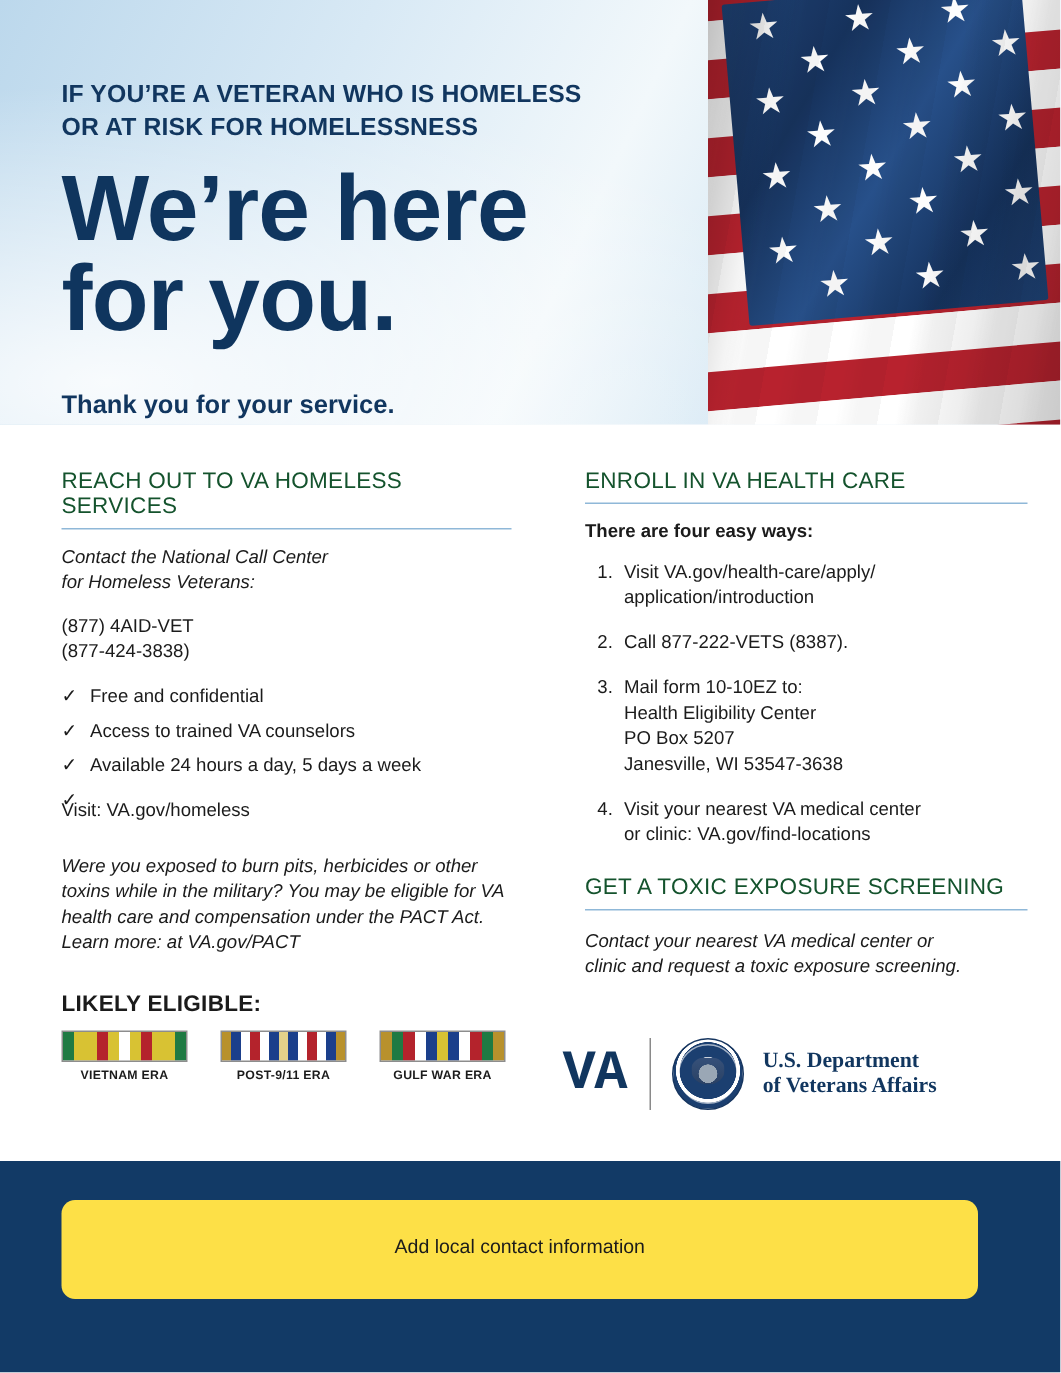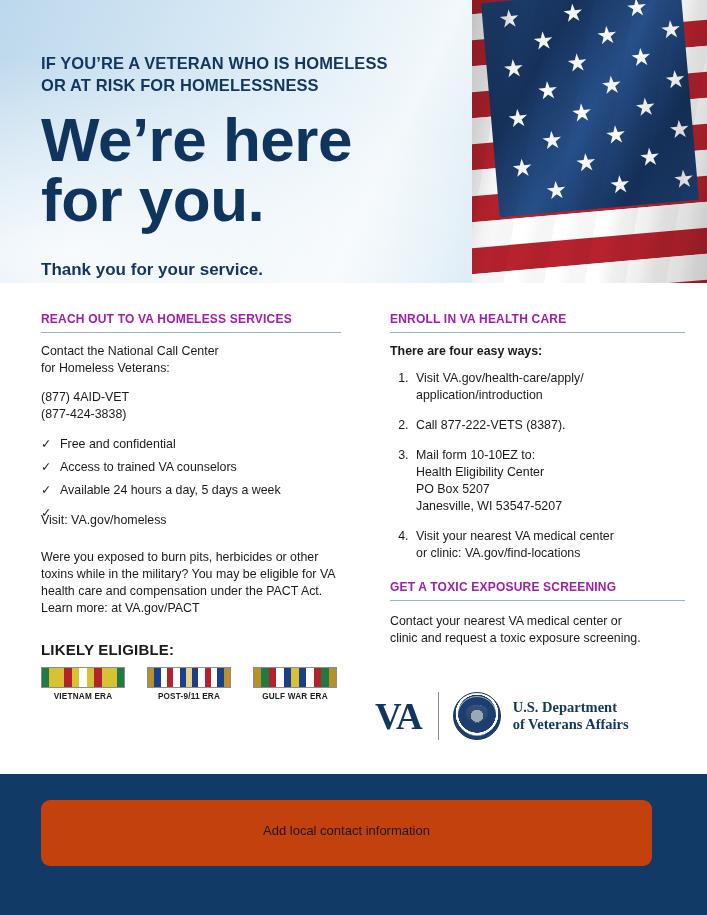--- a/index.html
+++ b/index.html
@@ -145,33 +145,33 @@
     height: 462px;
   }
   .col {
     position: absolute;
     top: 0;
   }
   .col-left  { left: 41px;  width: 300px; }
   .col-right { left: 390px; width: 295px; }
 
   .sec-title {
-    color: #a21caf;
-    font-weight: bold;
-    font-size: 12px;
+    color: #14532d;
+    font-weight: normal;
+    font-size: 15px;
     letter-spacing: 0.2px;
     text-transform: uppercase;
     padding-bottom: 6px;
     border-bottom: 1.5px solid #8fb8d8;
     margin: 0 0 10px 0;
   }
 
   p, li { font-size: 12.4px; line-height: 17px; margin: 0; }
 
-  .para { margin: 0 0 12px 0; font-size: 12.4px; line-height: 17px; }
+  .para { margin: 0 0 12px 0; font-size: 12.4px; line-height: 17px; font-style: italic; }
   .phones { font-size: 12.4px; line-height: 17px; margin: 0 0 13px 0; }
 
   ul.checks { list-style: none; margin: 0 0 14px 0; padding: 0; }
   ul.checks li {
     position: relative;
     padding-left: 19px;
     margin-bottom: 7px;
     line-height: 16px;
   }
   ul.checks li .chk {
@@ -222,21 +222,21 @@
   
   .va-block {
     position: absolute;
     left: 375px;
     top: 380px;
     display: flex;
     align-items: center;
     gap: 0;
   }
   .va-word {
-    font-family: Liberation Serif, serif;
+    font-family: Liberation Mono, monospace;
     font-weight: bold;
     font-size: 37px;
     color: #11365f;
     letter-spacing: -1px;
     line-height: 37px;
   }
   .va-divider {
     width: 1px; height: 48px;
     background: #8a8a8a;
     margin: 0 14px 0 16px;
@@ -284,21 +284,21 @@
     width: 707px;
     height: 141px;
     background: #123a66;
   }
   .footer-box {
     position: absolute;
     left: 41px;
     top: 26px;
     width: 611px;
     height: 66px;
-    background: #c2410c;
+    background: #fde047;
     border-radius: 9px;
   }
   .footer-box-text {
     position: absolute;
     left: 0; right: 0;
     top: 23px;
     text-align: center;
     font-size: 13px;
     color: #1b1b1b;
   }
@@ -472,21 +472,21 @@
           <span>Visit VA.gov/health-care/apply/</span><br>
           <span>application/introduction</span>
         </li>
         <li>
           <span>Call 877-222-VETS (8387).</span>
         </li>
         <li>
           <span>Mail form 10-10EZ to:</span><br>
           <span>Health Eligibility Center</span><br>
           <span>PO Box 5207</span><br>
-          <span>Janesville, WI 53547-5207</span>
+          <span>Janesville, WI 53547-3638</span>
         </li>
         <li>
           <span>Visit your nearest VA medical center</span><br>
           <span>or clinic: VA.gov/find-locations</span>
         </li>
       </ol>
 
       <h2 class="sec-title sec2">GET A TOXIC EXPOSURE SCREENING</h2>
       <p class="para" style="margin-top:12px;">
         <span>Contact your nearest VA medical center or</span><br>

